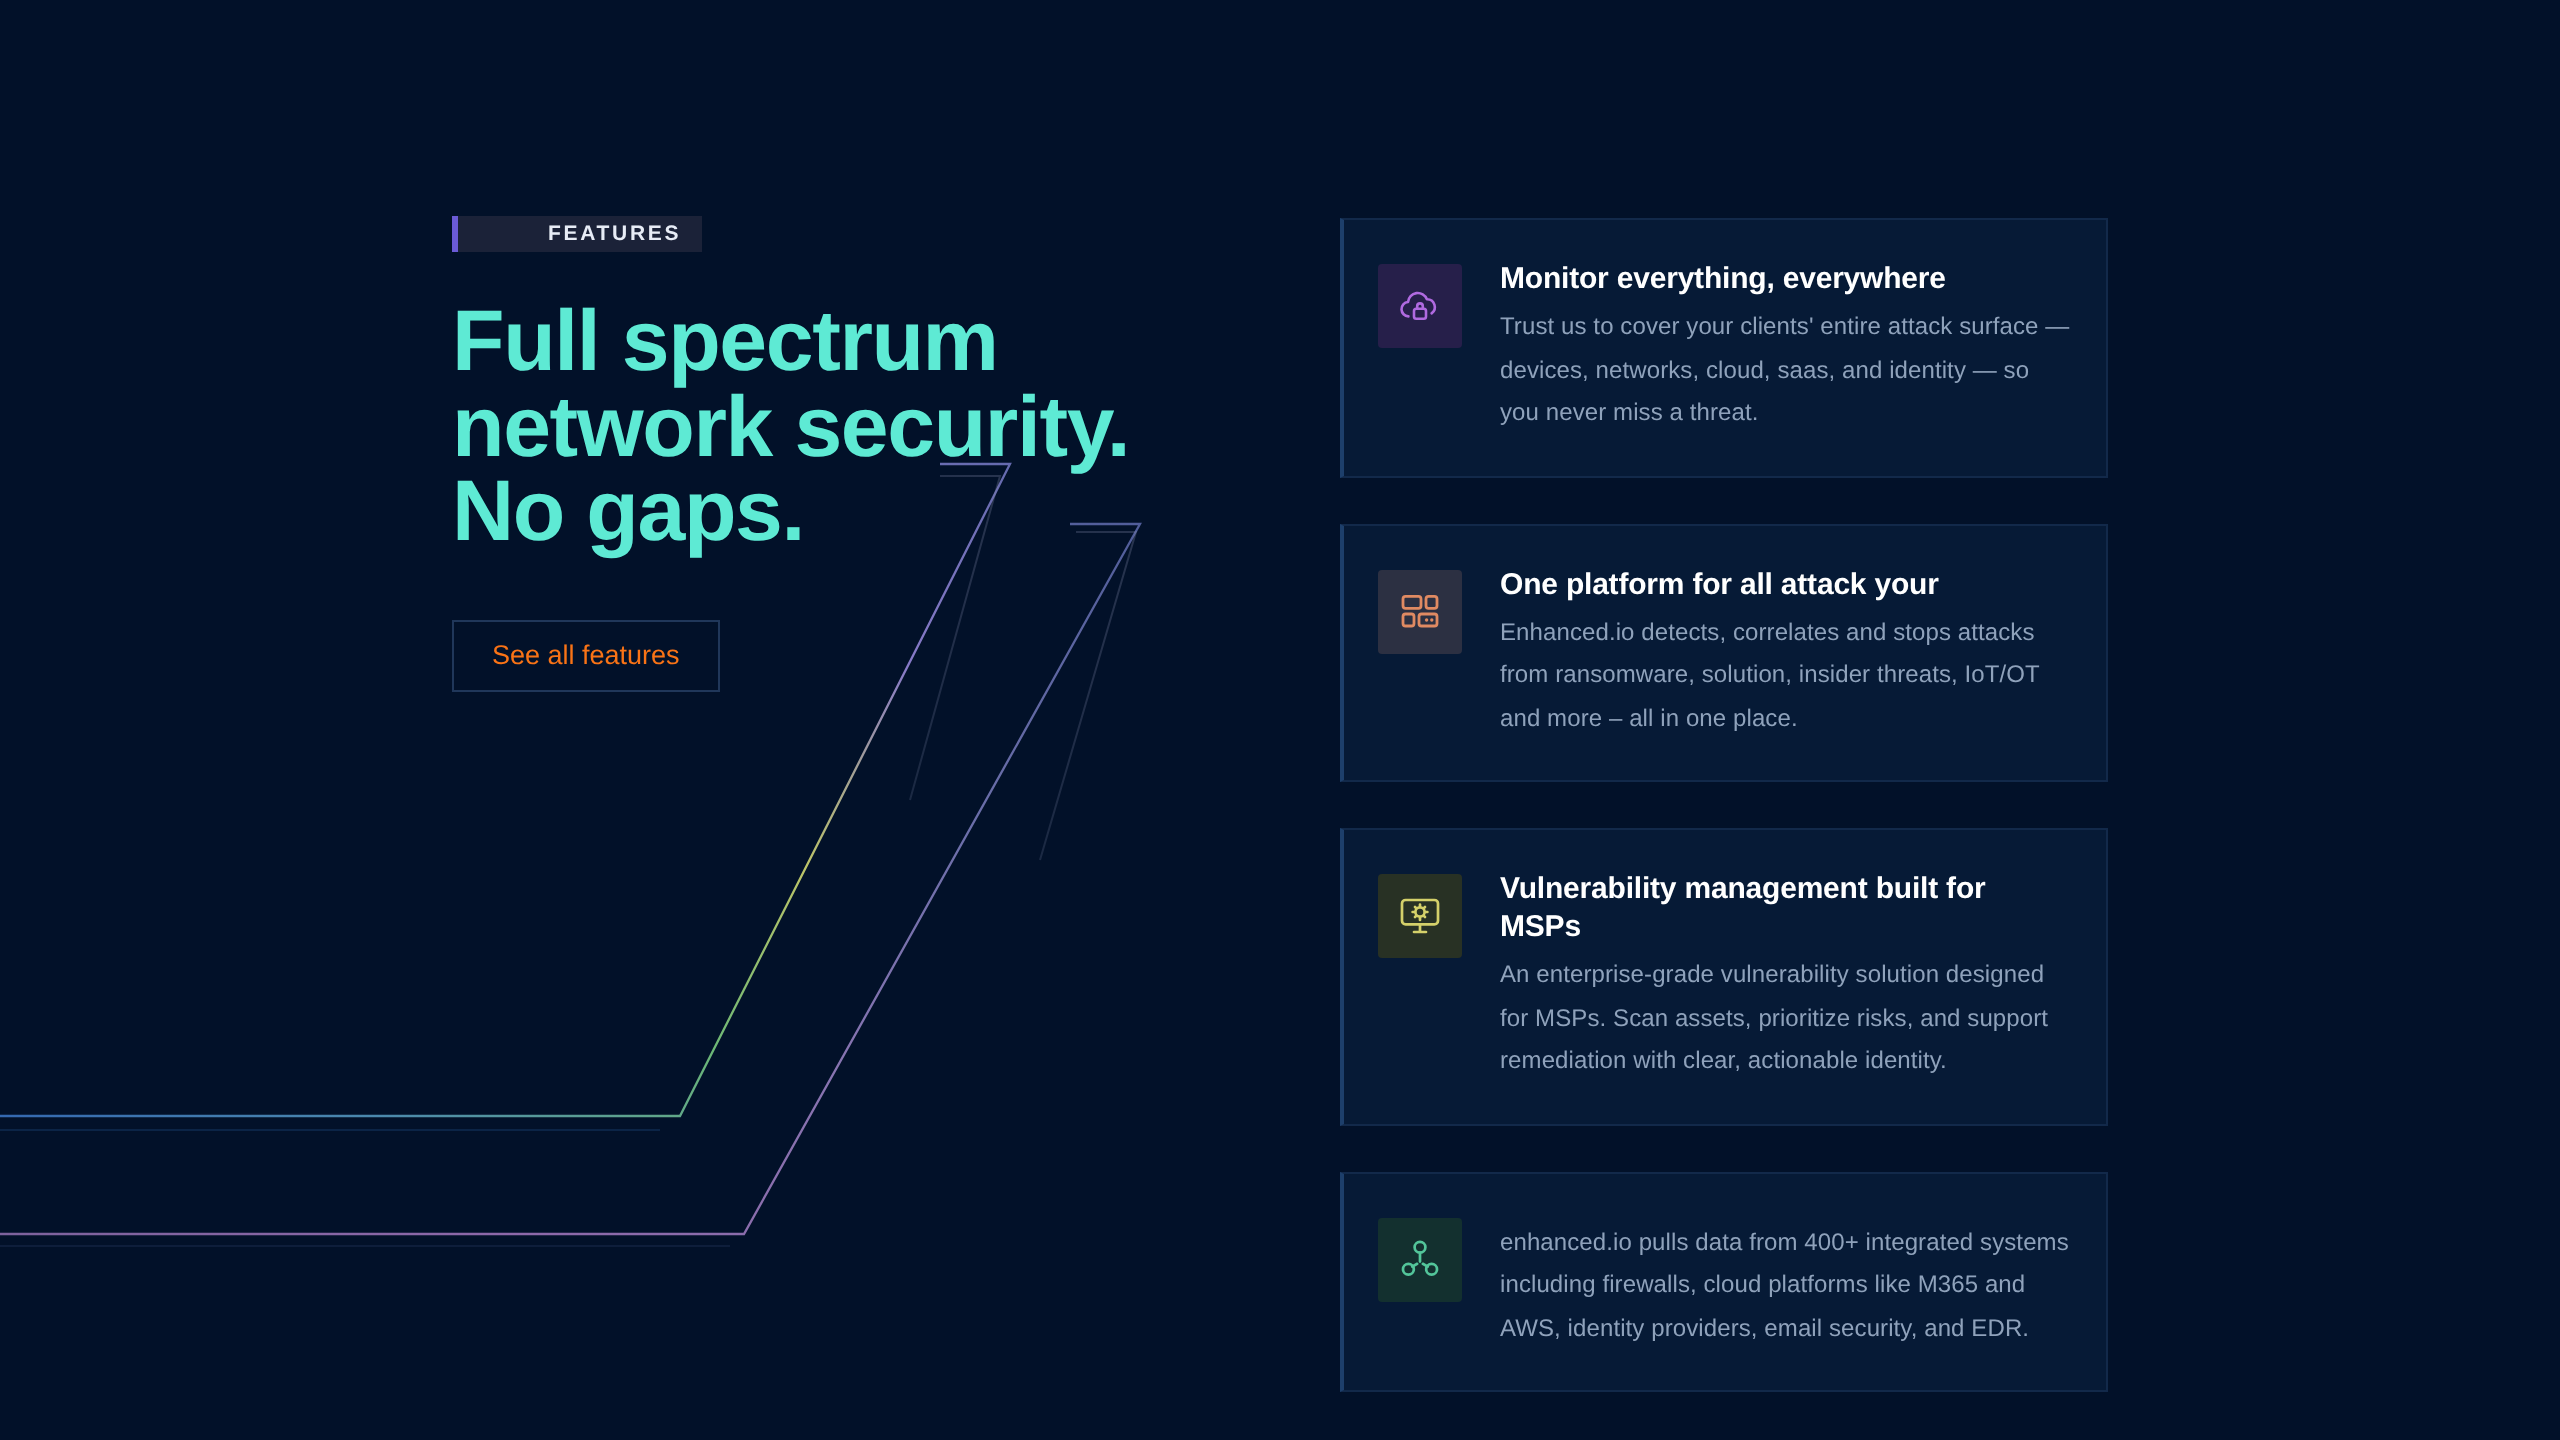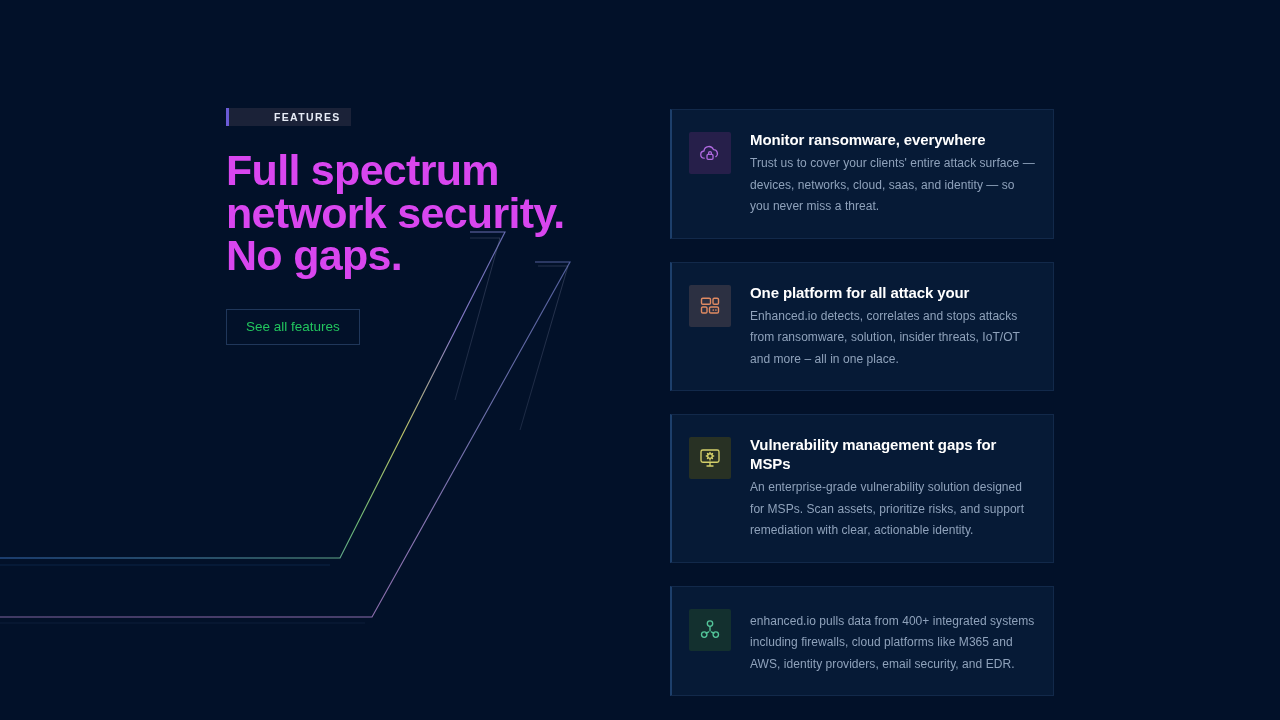--- a/index.html
+++ b/index.html
@@ -62,31 +62,31 @@
     color: #e7ecf6;
     line-height: 18px;
     padding-left: 36px;
   }
 
   #hero-heading {
     margin-top: 19px;
     font-size: 43px;
     line-height: 42.5px;
     font-weight: 700;
-    color: #d946ef;
+    color: #5eead4;
     letter-spacing: -0.7px;
     white-space: pre-line;
   }
 
   #see-all-features {
     margin-top: 32px;
     display: inline-block;
     border: 1px solid #20375a;
     background: transparent;
-    color: #22c55e;
+    color: #f97316;
     font-size: 13.5px;
     font-family: "Liberation Sans", sans-serif;
     padding: 10px 19px 11px;
     cursor: pointer;
     line-height: 1;
   }
 
   
   #cards-col {
     position: absolute;
@@ -196,21 +196,21 @@
 
     <div class="feature-card">
       <div class="card-icon-box" style="background:#261f4a;">
         <svg width="24" height="24" viewBox="0 0 24 24" fill="none" stroke="#b06ae0" stroke-width="1.3" stroke-linecap="round" stroke-linejoin="round">
           <path d="M6.2 17.2a3.6 3.6 0 0 1 -.2 -7.18a4.9 4.9 0 0 1 9.45 -1.4a3.9 3.9 0 0 1 2.35 7.05"></path>
           <rect x="9" y="13.4" width="6" height="5" rx="1.1"></rect>
           <path d="M10.6 13.4v-1.3a1.4 1.4 0 0 1 2.8 0v1.3"></path>
         </svg>
       </div>
       <div class="card-body">
-        <div class="card-title">Monitor ransomware, everywhere</div>
+        <div class="card-title">Monitor everything, everywhere</div>
         <div class="card-desc">Trust us to cover your clients' entire attack surface — devices, networks, cloud, saas, and identity — so you never miss a threat.</div>
       </div>
     </div>
 
     <div class="feature-card">
       <div class="card-icon-box" style="background:#2c3042;">
         <svg width="24" height="24" viewBox="0 0 24 24" fill="none" stroke="#e08a62" stroke-width="1.4" stroke-linecap="round" stroke-linejoin="round">
           <rect x="3.5" y="4.2" width="9" height="6" rx="1.3"></rect>
           <rect x="15" y="4.2" width="5.5" height="6" rx="1.3"></rect>
           <rect x="3.5" y="13" width="5.5" height="6" rx="1.3"></rect>
@@ -228,21 +228,21 @@
     <div class="feature-card">
       <div class="card-icon-box" style="background:#283124;">
         <svg width="24" height="24" viewBox="0 0 24 24" fill="none" stroke="#d4d06a" stroke-width="1.35" stroke-linecap="round" stroke-linejoin="round">
           <rect x="3" y="4" width="18" height="12.2" rx="1.8"></rect>
           <path d="M9 20h6M12 16.2V20"></path>
           <circle cx="12" cy="10" r="2.3"></circle>
           <path d="M12 6.3v1M12 13v1M8.3 10h1M14.7 10h1M9.5 7.5l.7.7M14.5 7.5l-.7.7M9.5 12.5l.7-.7M14.5 12.5l-.7-.7"></path>
         </svg>
       </div>
       <div class="card-body">
-        <div class="card-title">Vulnerability management gaps for MSPs</div>
+        <div class="card-title">Vulnerability management built for MSPs</div>
         <div class="card-desc">An enterprise-grade vulnerability solution designed for MSPs. Scan assets, prioritize risks, and support remediation with clear, actionable identity.</div>
       </div>
     </div>
 
     <div class="feature-card">
       <div class="card-icon-box" style="background:#13302f;">
         <svg width="24" height="24" viewBox="0 0 24 24" fill="none" stroke="#53c59a" stroke-width="1.35" stroke-linecap="round" stroke-linejoin="round">
           <circle cx="12" cy="5.6" r="2.7"></circle>
           <circle cx="6.2" cy="16.6" r="2.7"></circle>
           <circle cx="17.8" cy="16.6" r="2.7"></circle>

